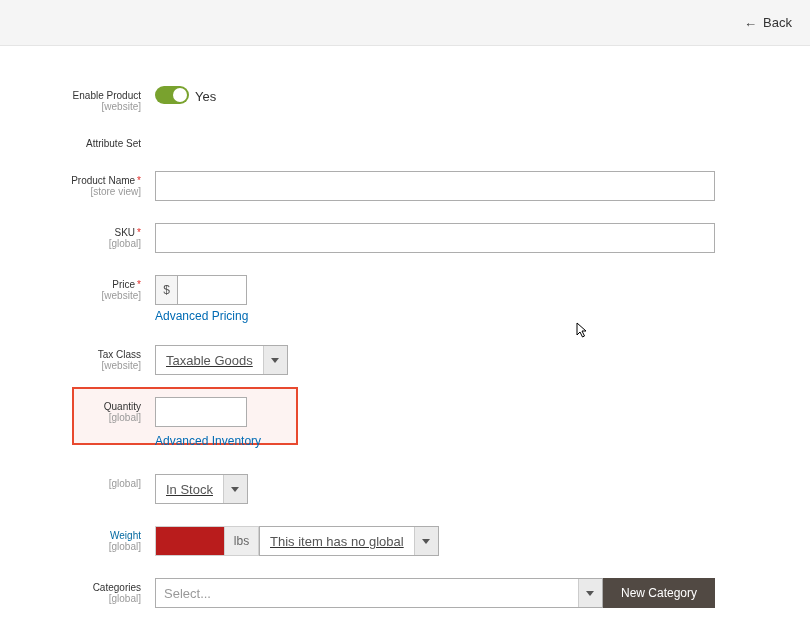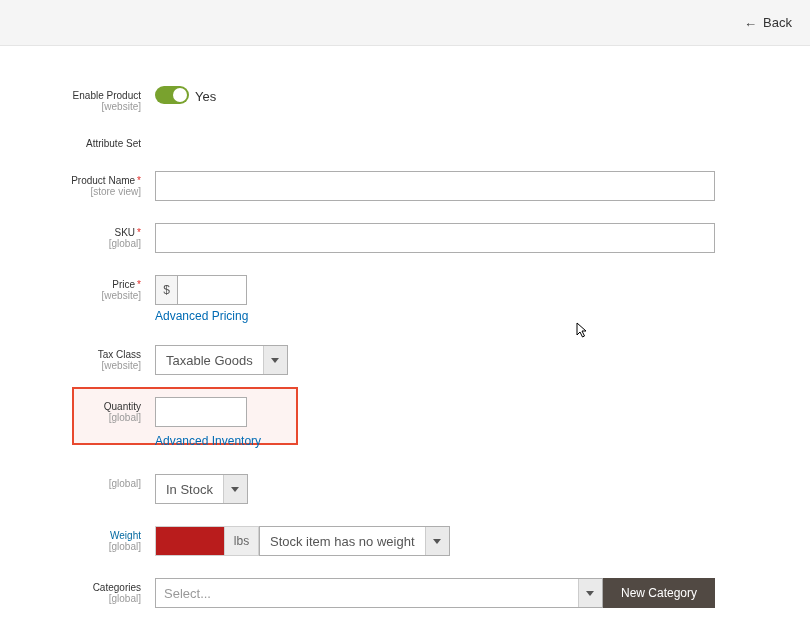--- a/index.html
+++ b/index.html
@@ -17,21 +17,21 @@
   .toggle::after { content: ""; width: 14px; height: 14px; border-radius: 50%; background: #fff; position: absolute; top: 2px; right: 2px; }
   .toggle-label { margin-left: 6px; font-size: 13px; }
   .select-full, .input-full { height: 30px; border: 1px solid #adadad; background: #fff; padding: 0 8px; font-size: 13px; color: #555; display: flex; align-items: center; flex: 1; position: relative; }
   .select-full { padding-right: 0; }
   .select-arrow { width: 24px; height: 28px; background: #eaeaea; border-left: 1px solid #ccc; display: flex; align-items: center; justify-content: center; position: absolute; right: 0; top: 0; }
   .input-fixed { width: 92px; height: 30px; border: 1px solid #adadad; background: #fff; padding: 0 6px; font-size: 13px; color: #555; display: inline-flex; align-items: center; }
   .prefix-input { display: inline-flex; height: 30px; border: 1px solid #adadad; }
   .prefix { width: 22px; background: #f5f5f5; border-right: 1px solid #adadad; display: flex; align-items: center; justify-content: center; color: #555; font-size: 12px; }
   .prefix-field { width: 68px; border: none; padding: 0 6px; font-size: 13px; }
   .link { color: #006bb4; font-size: 12px; display: block; margin-top: 4px; cursor: pointer; }
-  .select-compact { display: inline-flex; height: 30px; border: 1px solid #adadad; background: #fff; }
+  .select-compact { display: inline-flex; height: 30px; border: 1px solid #adadad; background: #fff; text-decoration: underline; }
   .select-compact .sel-text { padding: 0 10px; display: flex; align-items: center; font-size: 13px; color: #555; }
   .select-compact .sel-arrow { width: 24px; background: #eaeaea; border-left: 1px solid #ccc; display: flex; align-items: center; justify-content: center; }
   .unit-input { display: inline-flex; height: 30px; border: 1px solid #d0d0d0; background: #b91c1c; }
   .unit-input .unit-field { width: 68px; border: none; background: transparent; padding: 0 6px; }
   .unit-input .unit { width: 34px; background: #eee; border-left: 1px solid #d0d0d0; display: flex; align-items: center; justify-content: center; font-size: 12px; color: #666; }
   .new-cat-btn { height: 30px; padding: 0 18px; background: #514943; color: #fff; border: none; font-size: 12px; cursor: pointer; }
   .highlight-box { position: absolute; border: 2px solid #e8492f; background: #fdf3f2; z-index: -1; }
   .arrow-down { width: 0; height: 0; border-left: 4px solid transparent; border-right: 4px solid transparent; border-top: 5px solid #555; display: inline-block; }
   .cursor { position: absolute; left: 576px; top: 322px; pointer-events: none; }
   .disabled-label .label-main { color: #0369a1; }
@@ -144,21 +144,21 @@
     <div class="label-col disabled-label">
       <span class="label-main">Weight</span>
       <span class="label-scope">[global]</span>
     </div>
     <div class="ctrl-col">
       <div class="unit-input">
         <input class="unit-field" disabled="" style="">
         <span class="unit">lbs</span>
       </div>
       <div class="select-compact">
-        <span class="sel-text">Stock item has no weight</span>
+        <span class="sel-text">This item has no global</span>
         <span class="sel-arrow">
             <span class="arrow-down"></span>
           </span>
       </div>
     </div>
   </div>
 
   <div class="row">
     <div class="label-col">
       <span class="label-main">Categories</span>

